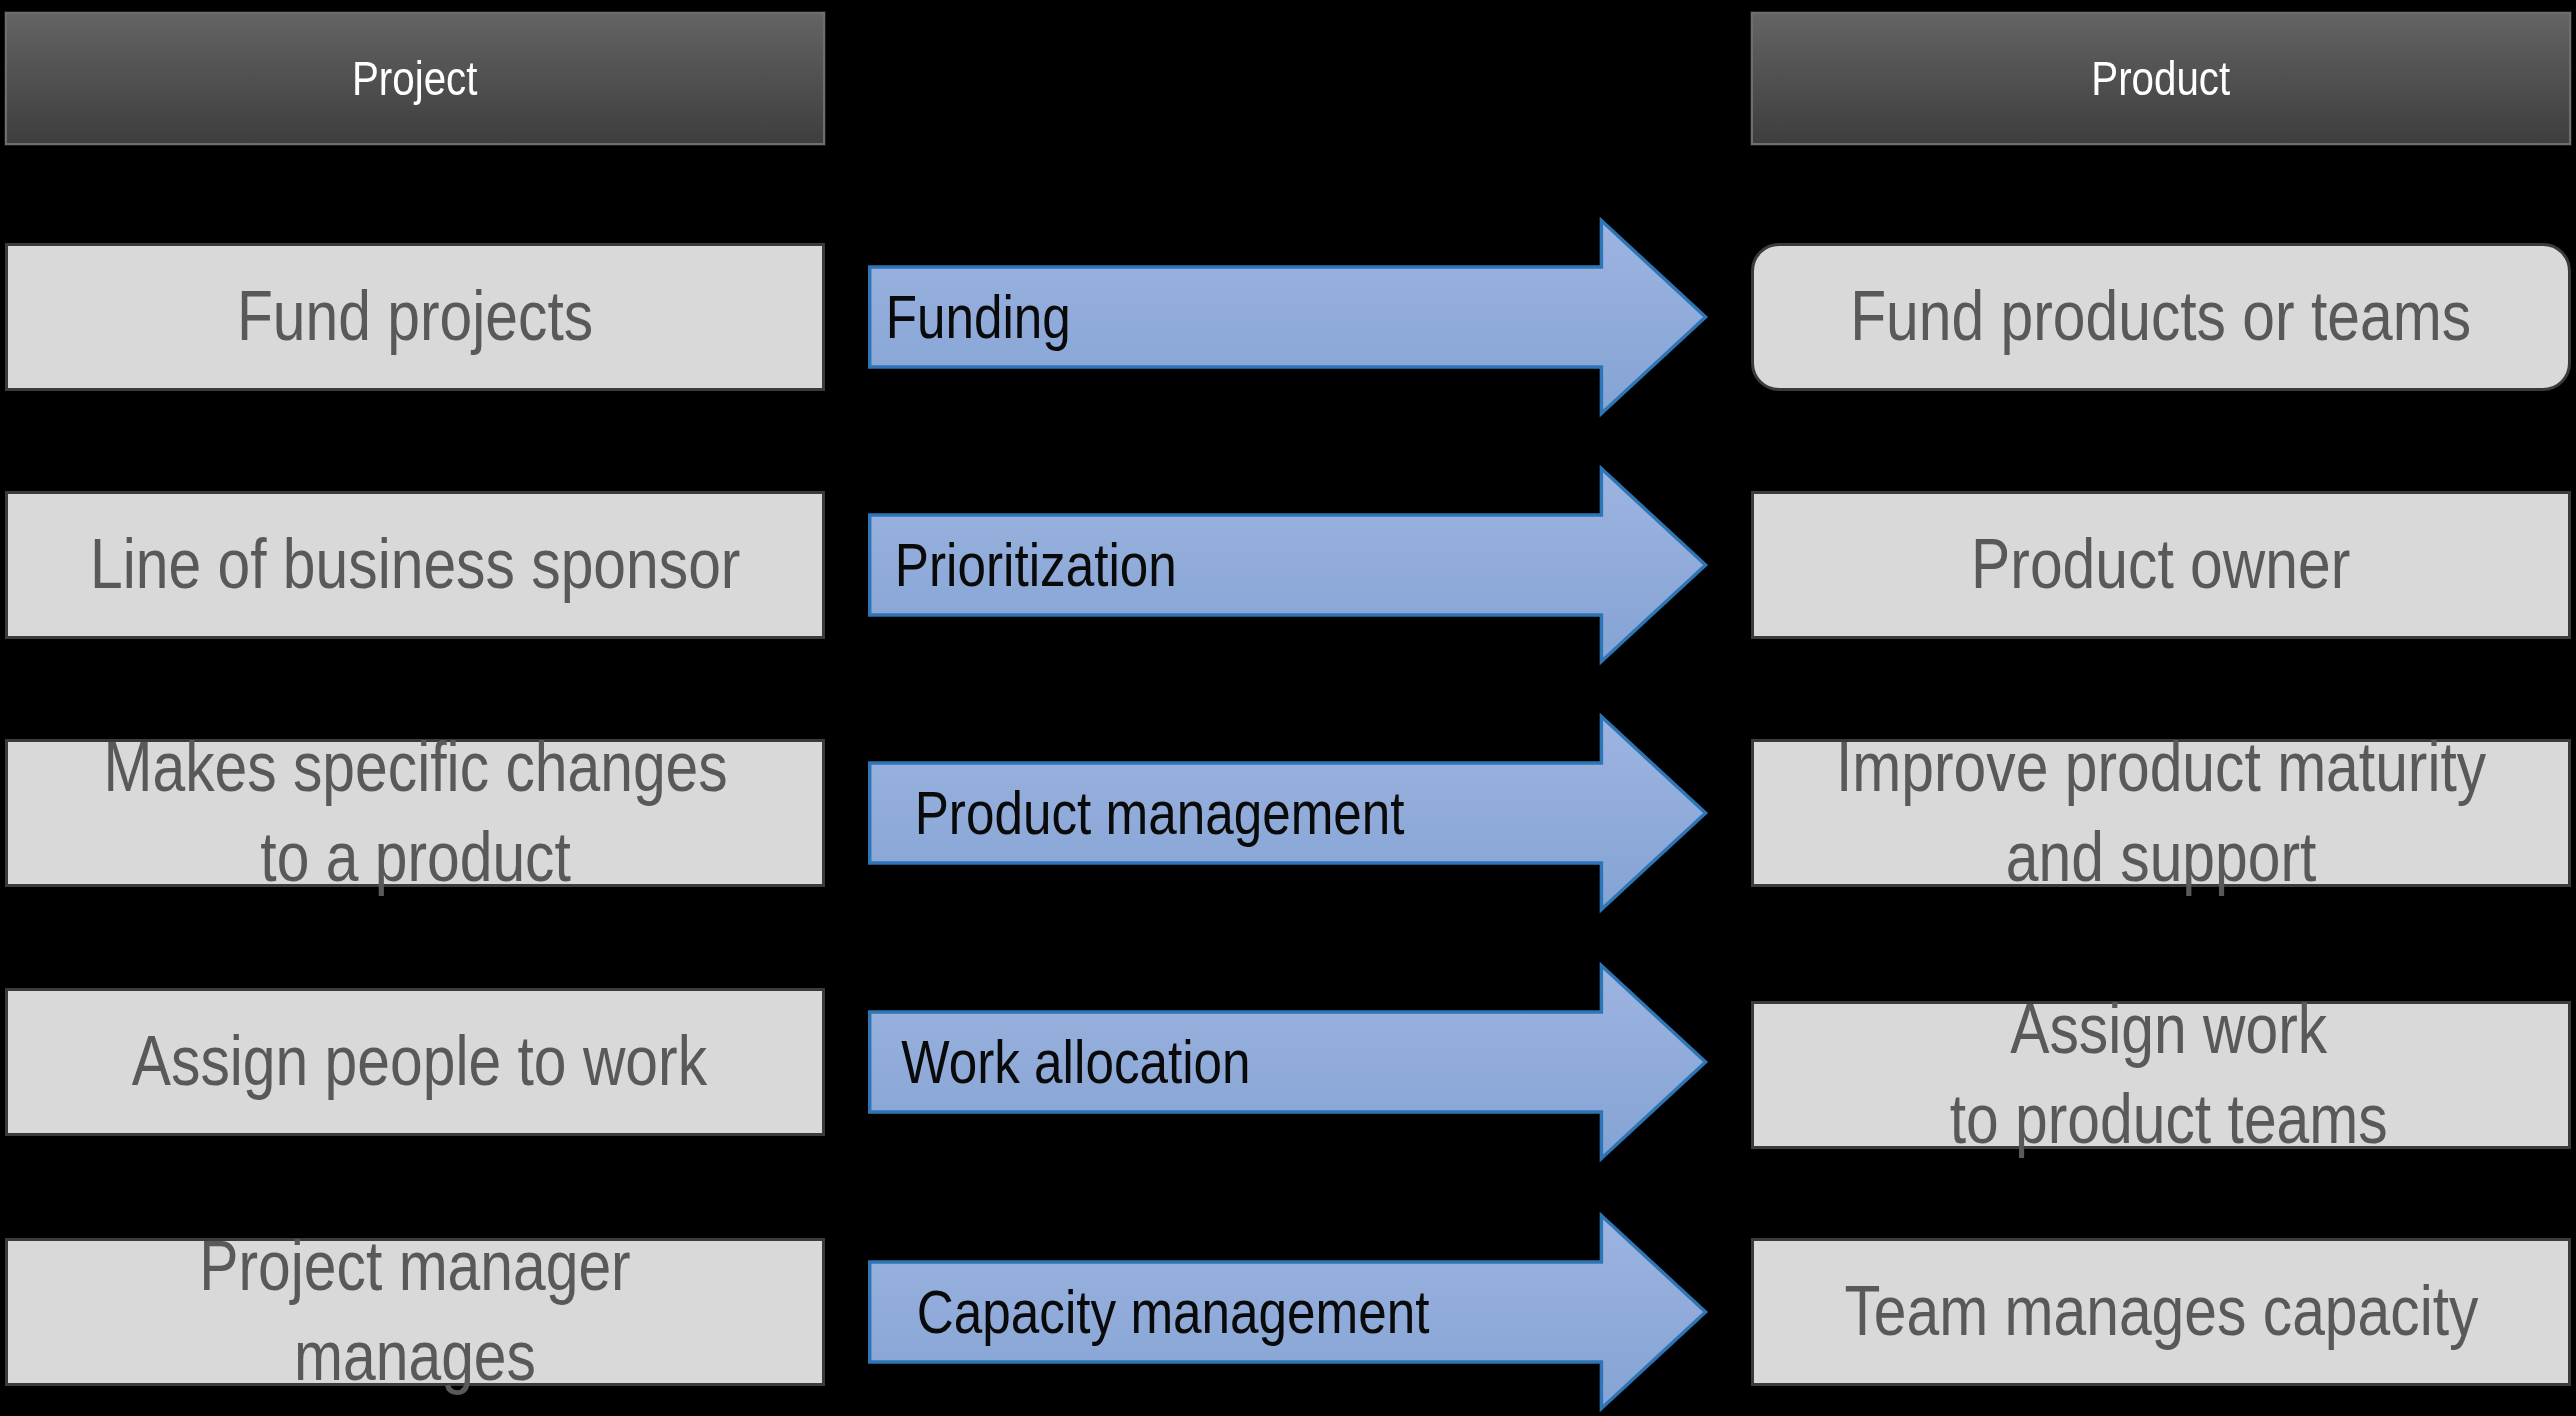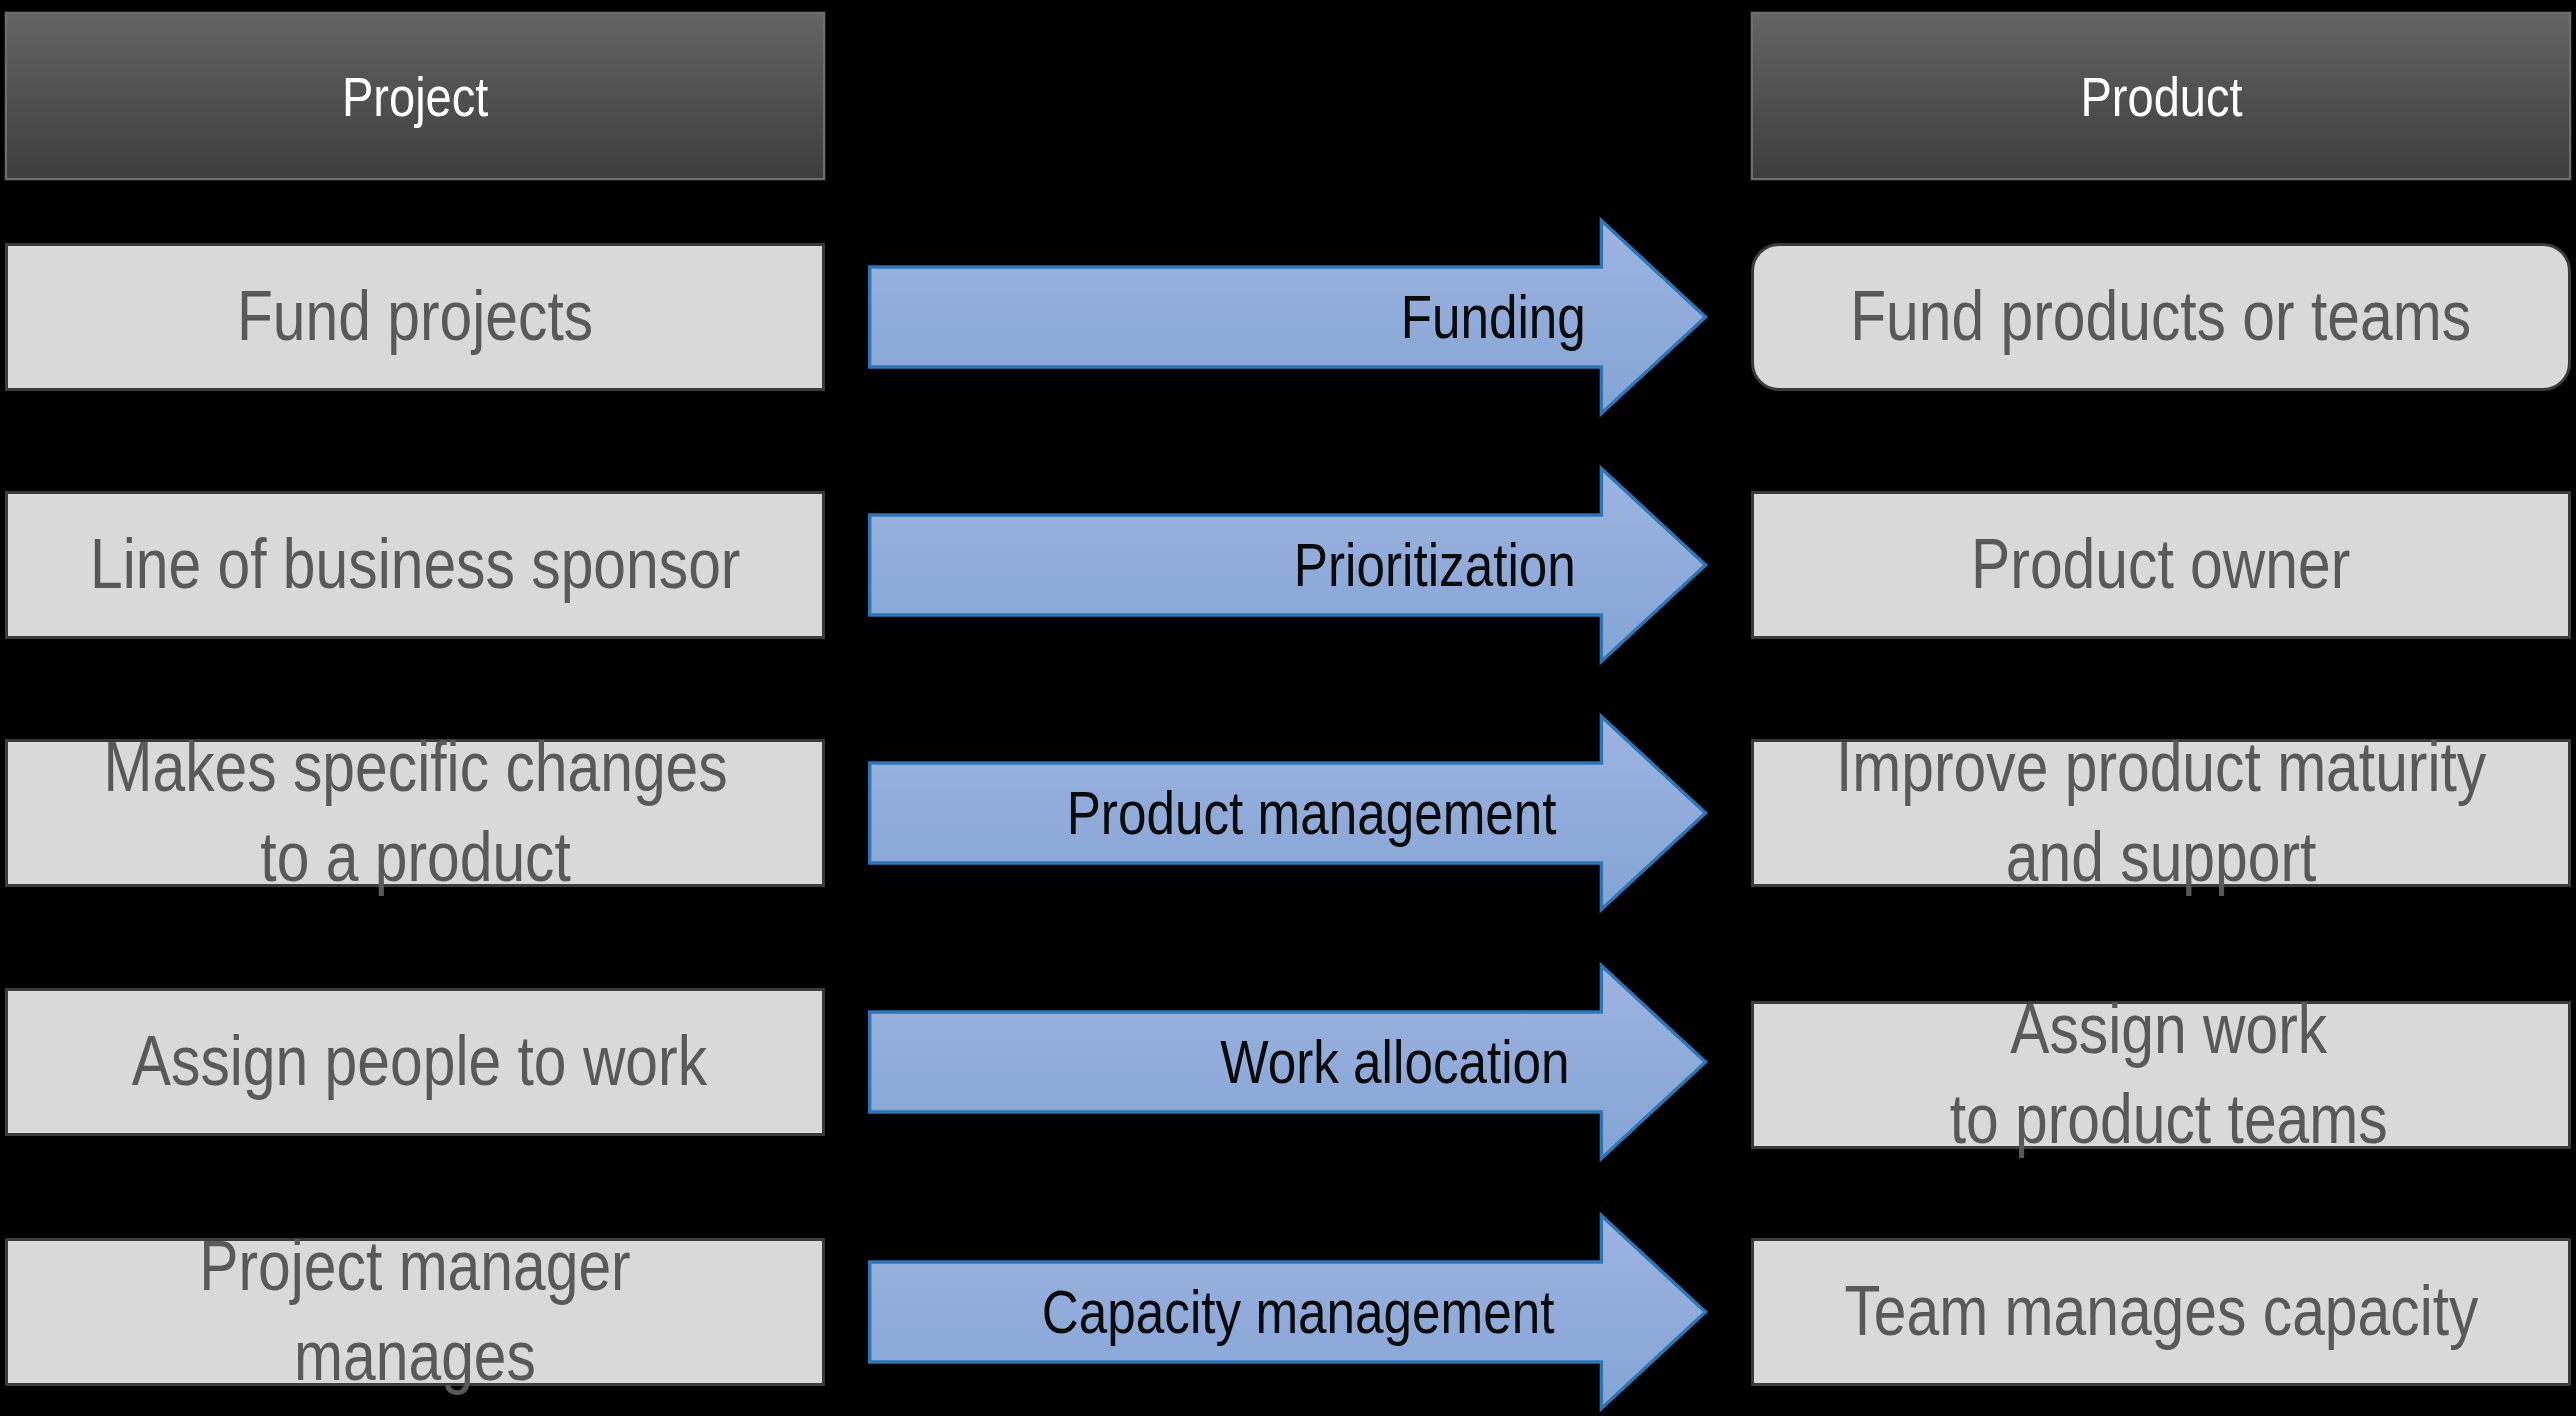--- a/index.html
+++ b/index.html
@@ -13,31 +13,31 @@
   }
   #canvas {
     position: relative;
     width: 2576px;
     height: 1416px;
     background: var(--bg, #000);
   }
   .hdr {
     position: absolute;
     top: 12px;
-    height: 168px;
+    height: 133px;
     width: 820px;
     box-sizing: border-box;
     background: linear-gradient(180deg, #646464 0%, #565656 35%, #3e3e3e 100%);
     border: 2.6px solid #6e6e6e;
     outline: 1.7px solid #1c1c1c;
     display: flex;
     align-items: center;
     justify-content: center;
     color: var(--header-text, #fff);
-    font-size: 56px;
+    font-size: 48px;
   }
   .hdr.left  { left: 5.2px; }
   .hdr.right { left: 1751px; }
   .cell {
     position: absolute;
     width: 820px;
     height: 148px;
     box-sizing: border-box;
     background: var(--box-fill, #d9d9d9);
     border: 3.4px solid var(--box-border, #3b3b3b);
@@ -59,21 +59,21 @@
   }
   .arrow svg { position: absolute; inset: 0; display: block; }
   .arrow .lbl {
     position: absolute;
     left: 0;
     top: 0;
     width: 735px;
     height: 200px;
     display: flex;
     align-items: center;
-    justify-content: flex-end;
+    justify-content: flex-start;
     text-align: center;
     color: #0a0a0a;
     font-size: 61px;
   }
   
   .cond {
     display: inline-block;
     transform: scaleX(0.84);
     transform-origin: 50% 50%;
     white-space: pre-line;

